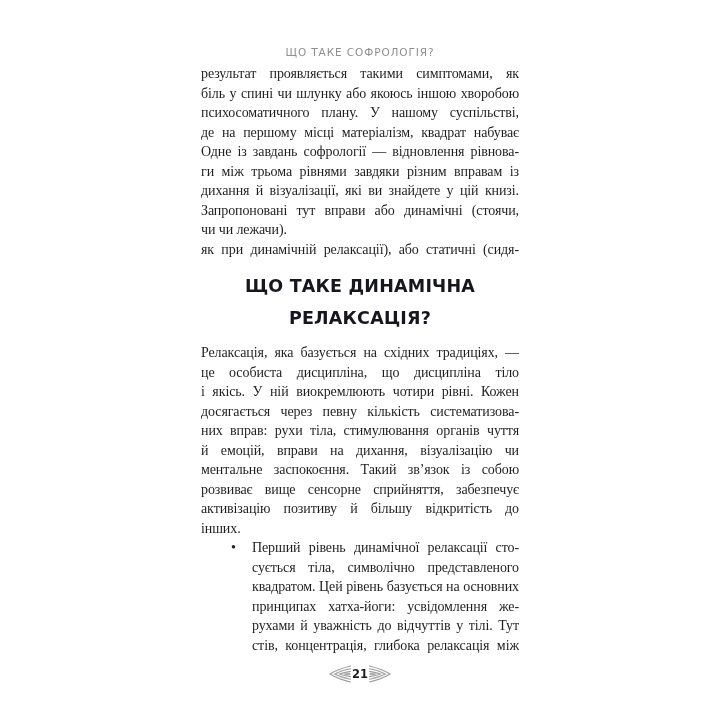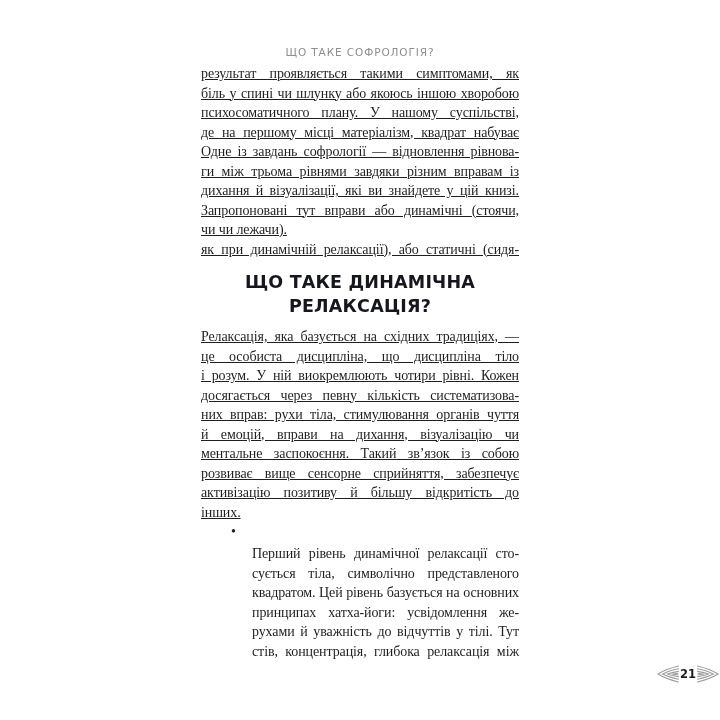--- a/index.html
+++ b/index.html
@@ -22,41 +22,41 @@
   }
   .text-column {
     position: absolute;
     left: 201px; top: 64px;
     width: 318px;
     color: var(--text, #1f1f1f);
     font-size: 14px;
     line-height: 19.5px;
     letter-spacing: -0.1px;
   }
-  .para { margin: 0; text-decoration: underline; }
+  .para { margin: 0; }
   .line { text-align: justify; text-align-last: justify; white-space: normal; }
   .line.last { text-align-last: left; }
   .section-heading {
     font-family: "DejaVu Sans", sans-serif;
     font-weight: bold;
     font-size: 17.5px;
-    line-height: 24px;
+    line-height: 32px;
     letter-spacing: 0.2px;
     color: var(--heading, #16161e);
     text-align: center;
     margin: 11px 0 9px 0;
   }
   .bullet-item { display: flex; padding-left: 30px; }
   .bullet-marker { width: 21px; flex: none; }
-  .bullet-text { flex: 1; min-width: 0; margin-top: 22px; }
+  .bullet-text { flex: 1; min-width: 0; }
   .page-footer {
     position: absolute;
     left: 0; right: 0; top: 665px;
     display: flex;
-    justify-content: flex-end;
+    justify-content: center;
     align-items: center;
     gap: 0;
   }
   .ornament { color: var(--ornament, #9e9e9e); height: 18px; }
   .ornament svg { display: block; }
   .ornament.right { transform: scaleX(-1); }
   .page-number {
     font-family: "DejaVu Sans", sans-serif;
     font-weight: bold;
     font-size: 11.5px;
@@ -81,21 +81,21 @@
       <div class="line">Запропоновані тут вправи або динамічні (стоячи,</div>
       <div class="line last">чи чи лежачи).</div>
       <div class="line">як при динамічній релаксації), або статичні (сидя-</div>
     </div>
 
   <h2 class="section-heading">ЩО ТАКЕ ДИНАМІЧНА РЕЛАКСАЦІЯ?</h2>
 
   <div class="para">
       <div class="line">Релаксація, яка базується на східних традиціях, —</div>
       <div class="line">це особиста дисципліна, що дисципліна тіло</div>
-      <div class="line">і розум. У ній виокремлюють чотири рівні. Кожен</div>
+      <div class="line">і якісь. У ній виокремлюють чотири рівні. Кожен</div>
       <div class="line">досягається через певну кількість систематизова-</div>
       <div class="line">них вправ: рухи тіла, стимулювання органів чуття</div>
       <div class="line">й емоцій, вправи на дихання, візуалізацію чи</div>
       <div class="line">ментальне заспокоєння. Такий зв’язок із собою</div>
       <div class="line">розвиває вище сенсорне сприйняття, забезпечує</div>
       <div class="line">активізацію позитиву й більшу відкритість до</div>
       <div class="line last">інших.</div>
     </div>
 
   <div class="bullet-item">

